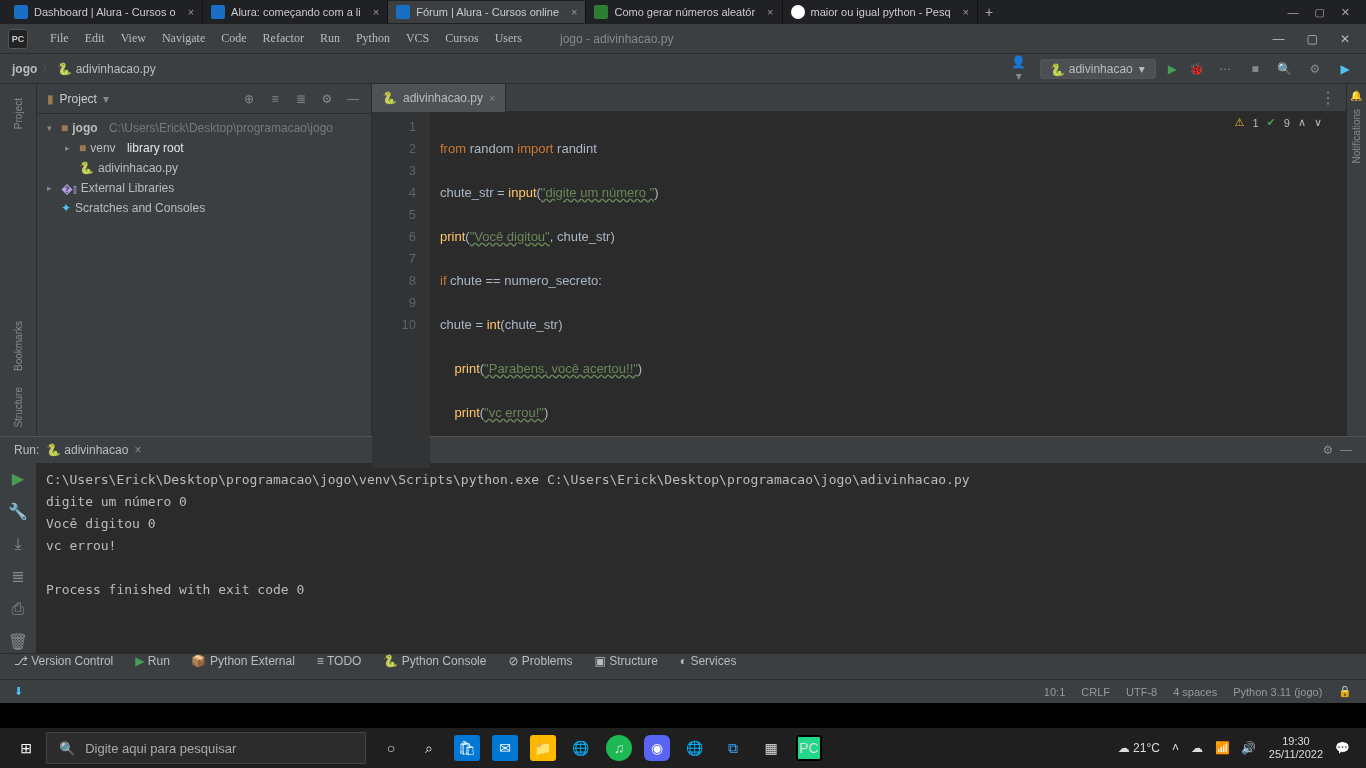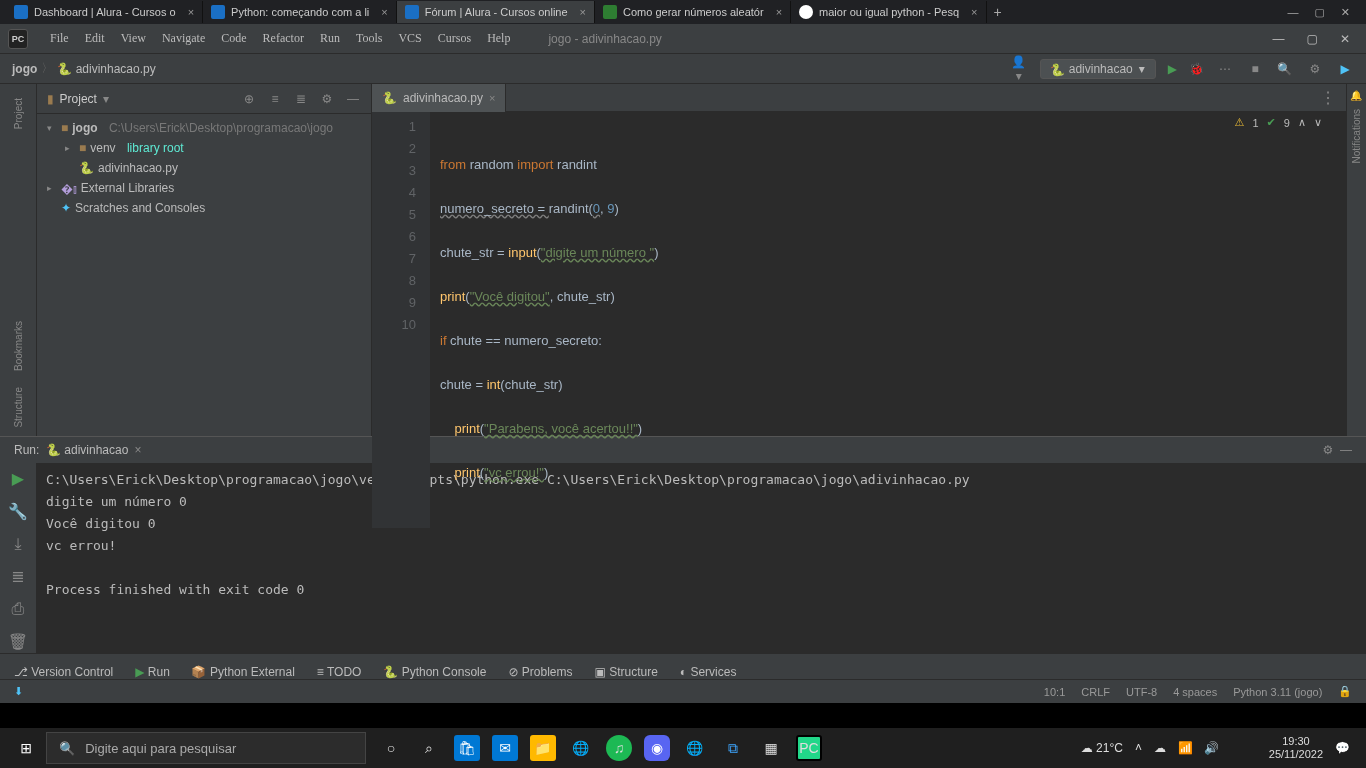--- a/index.html
+++ b/index.html
@@ -44,76 +44,76 @@
 .panel-head .tool-ico { color:#888; margin-left:10px; width:16px; text-align:center; }
 .tree { padding:4px 0; color:#bbb; font-size:12px; }
 .tree-row { display:flex; align-items:center; height:20px; padding-left:10px; gap:4px; }
 .indent1 { padding-left:28px; }
 .arrow { width:10px; color:#888; font-size:9px; }
 .folder-ico { color:#9a7b4f; }
 .py-ico { color:#8cc265; }
 .lib-ico { color:#b39ddb; }
 .scratch-ico { color:#4fc3f7; }
 .tree .muted { color:#787878; }
-.tree .accent { color:#5eead4;text-align:right; }
+.tree .accent { color:#e5e5e5;text-align:right; }
 
 .editor-wrap { flex:1; display:flex; flex-direction:column; background:#2b2b2b; }
 .editor-tabs { height:28px; background:#3c3f41; display:flex; align-items:center; border-bottom:1px solid #2b2b2b; }
 .etab { padding:0 10px; height:28px; display:flex; align-items:center; gap:6px; color:#bbb; font-size:12px; background:#4e5254; border-right:1px solid #2b2b2b; }
 .etab .close { color:#888; font-size:11px; }
 .etab-menu { margin-left:auto; color:#888; padding:0 10px; }
 .editor { flex:1; display:flex; font-family:"JetBrains Mono",Consolas,monospace; font-size:13px; position:relative; }
 .gutter { width:58px; background:#313335; color:#606366; text-align:right; padding:4px 14px 0 0; line-height:22px; }
-.code { flex:1; padding:20px 10px 0 10px; line-height:22px; color:#a9b7c6; white-space:pre; }
+.code { flex:1; padding:4px 10px 0 10px; line-height:22px; color:#a9b7c6; white-space:pre; }
 .kw { color:#cc7832; } .fn { color:#ffc66d; } .str { color:#6a8759; } .num { color:#6897bb; }
 .hint-warn { text-decoration: underline wavy #808080; }
 .typo { text-decoration: underline wavy #6a8759; }
 .editor-indic { position:absolute; top:4px; right:24px; color:#bbb; font-size:11px; display:flex; gap:8px; align-items:center; }
 .editor-indic .warn { color:#e8ba36; }
 .editor-indic .ok { color:#499c54; }
 .sidebar-right { width:20px; background:#3c3f41; border-left:1px solid #2b2b2b; display:flex; flex-direction:column; align-items:center; color:#888; font-size:10px; padding-top:6px;}
 .sidebar-right .side-tab { writing-mode:vertical-rl; padding:8px 2px;}
 
 
 .run-panel { background:#2b2b2b; border-top:1px solid #555; }
 .run-head { height:26px; display:flex; align-items:center; padding:0 14px; color:#bbb; font-size:12px; background:#3c3f41; }
 .run-head .spacer { flex:1; }
 .run-body { display:flex; height:190px; }
 .run-tools { width:36px; background:#3c3f41; display:flex; flex-direction:column; align-items:center; padding-top:6px; gap:14px; color:#888; }
 .run-tools .play { color:#499c54; }
 .console { flex:1; padding:6px 10px; font-family:Consolas,monospace; font-size:13px; color:#bbb; line-height:22px; white-space:pre-wrap; }
 
 
-.toolstrip { height:26px; background:#3c3f41; display:flex; align-items:flex-end; padding:0 14px; color:#bbb; font-size:12px; gap:22px; border-top:1px solid #2b2b2b; }
+.toolstrip { height:26px; background:#3c3f41; display:flex; align-items:flex-start; padding:0 14px; color:#bbb; font-size:12px; gap:22px; border-top:1px solid #2b2b2b; }
 .toolstrip .play { color:#499c54; }
 .statusbar { height:24px; background:#3c3f41; display:flex; align-items:center; padding:0 14px; color:#999; font-size:11px; border-top:1px solid #2b2b2b; gap:16px; }
 .statusbar .spacer { flex:1; }
 .dl-ico { color:#4fc3f7; }
 
 
 .taskbar { position:absolute; bottom:0; left:0; right:0; height:40px; background:#1f1f1f; display:flex; align-items:center; color:#ddd; padding:0 6px; }
 .start { width:40px; text-align:center; font-size:14px; color:#fff;}
 .search { flex:0 0 320px; height:32px; background:#2c2c2c; border:1px solid #444; display:flex; align-items:center; padding:0 12px; color:#aaa; font-size:13px; gap:10px; }
 .task-icons { display:flex; gap:12px; margin-left:12px; align-items:center; }
 .tico { width:26px; height:26px; border-radius:3px; display:flex; align-items:center; justify-content:center; font-size:14px;}
 .tray { margin-left:auto; display:flex; align-items:center; gap:12px; padding-right:10px; font-size:12px; color:#ddd; }
-.tray .time { text-align:center; line-height:13px; font-size:11px;margin-left:37px; }
+.tray .time { text-align:center; line-height:13px; font-size:11px; }
 </style>
 </head>
 <body>
 
 <div class="browser-tabs">
   <div class="btab">
       <span class="fav"></span>
       <span>Dashboard | Alura - Cursos o</span>
       <span class="close">×</span>
     </div>
   <div class="btab">
       <span class="fav"></span>
-      <span>Python: começando com a li</span>
+      <span>Alura: começando com a li</span>
       <span class="close">×</span>
     </div>
   <div class="btab sel">
       <span class="fav"></span>
       <span>Fórum | Alura - Cursos online</span>
       <span class="close">×</span>
     </div>
   <div class="btab">
       <span class="fav" style="background:#2e7d32"></span>
       <span>Como gerar números aleatór</span>
@@ -136,24 +136,24 @@
 
   <div class="titlebar">
     <div class="ide-logo">PC</div>
     <span class="menu-item">File</span>
     <span class="menu-item">Edit</span>
     <span class="menu-item">View</span>
     <span class="menu-item">Navigate</span>
     <span class="menu-item">Code</span>
     <span class="menu-item">Refactor</span>
     <span class="menu-item">Run</span>
-    <span class="menu-item">Tools</span>
+    <span class="menu-item">Python</span>
     <span class="menu-item">VCS</span>
     <span class="menu-item">Cursos</span>
-    <span class="menu-item">Help</span>
+    <span class="menu-item">Users</span>
     <span class="title-file">jogo - adivinhacao.py</span>
     <div class="win-btns">
       <span>―</span>
       <span>▢</span>
       <span>✕</span>
     </div>
   </div>
 
   <div class="navbar">
     <span class="crumb"><b>jogo</b></span>
@@ -234,21 +234,20 @@
             <div>4</div>
             <div>5</div>
             <div>6</div>
             <div>7</div>
             <div>8</div>
             <div>9</div>
             <div>10</div>
         </div>
         <div class="code">
 <div><span class="kw">from</span> <span>random</span> <span class="kw">import</span> <span>randint</span></div>
-<div><span class="hint-warn">numero_secreto = </span><span>randint</span><span>(</span><span class="num hint-warn">0</span><span>, </span><span class="num">9</span><span>)</span></div>
 <div><span>chute_str = </span><span class="fn">input</span><span>(</span><span class="str typo">"digite um número "</span><span>)</span></div>
 <div><span class="fn">print</span><span>(</span><span class="str typo">"Você digitou"</span><span>, chute_str)</span></div>
 <div><span class="kw">if</span><span> chute == numero_secreto:</span></div>
 <div><span>chute = </span><span class="fn">int</span><span>(chute_str)</span></div>
 <div><span>    </span><span class="fn">print</span><span>(</span><span class="str typo">"Parabens, você acertou!!"</span><span>)</span></div>
 <div><span>    </span><span class="fn">print</span><span>(</span><span class="str typo">"vc errou!"</span><span>)</span></div>
         </div>
         <div class="editor-indic">
           <span class="warn">⚠</span>
             <span>1</span>

